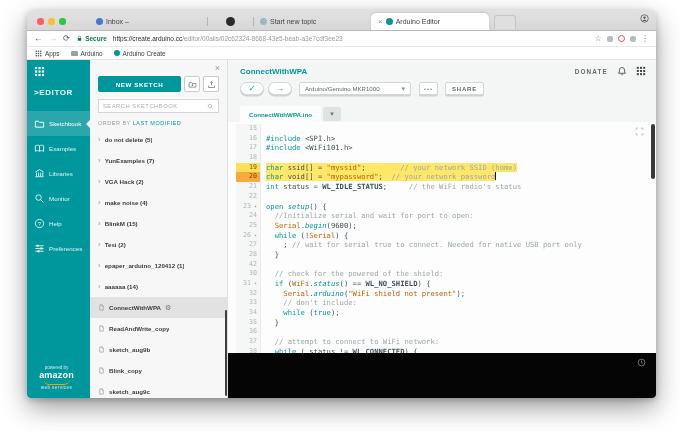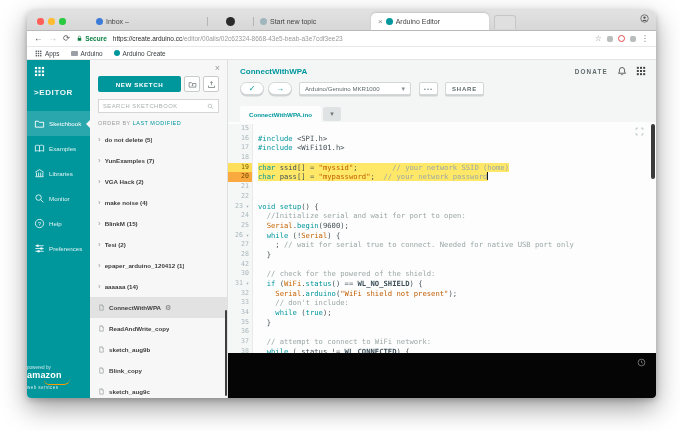--- a/index.html
+++ b/index.html
@@ -59,21 +59,21 @@
   
   .sidebar { width:63px; flex:none; background:#00979C; color:#fff; position:relative; }
   .side-grid { margin:6px 0 0 7px; color:#fff; }
   .logo { font-size:8px; font-weight:bold; letter-spacing:.6px; margin:7px 0 14px 7px; color:rgba(255,255,255,.92); }
   .nav-item { display:flex; align-items:center; gap:4px; padding:7px 2px 7px 7px;
               font-size:6.2px; color:rgba(255,255,255,.88); position:relative; }
   .nav-item.active { background:rgba(255,255,255,.16); color:#fff; }
   .nav-item.active::after { content:""; position:absolute; right:0; top:50%; margin-top:-4px;
                             border:4px solid transparent; border-right-color:#F7F7F7; }
   .nav-label { white-space:nowrap; }
-  .aws { position:absolute; left:0; right:4px; bottom:8px; text-align:left; line-height:1.15;margin-top:13px; }
+  .aws { position:absolute; left:0; right:4px; bottom:8px; text-align:center; line-height:1.15;margin-top:13px; }
   .aws-powered { font-size:4.6px; color:rgba(255,255,255,.8); }
   .aws-brand { font-size:9px; font-weight:bold; color:#fff; letter-spacing:.2px; }
   .aws-smile { width:26px; height:6px; margin:-2px auto 0; border-bottom:1.6px solid #F90;
                border-radius:0 0 12px 10px; }
   .aws-sub { font-size:4.6px; color:rgba(255,255,255,.8); letter-spacing:.4px; }
 
   
   .panel { width:138px; flex:none; background:#F7F7F7; border-right:1px solid #DFDFDF;
            position:relative; display:flex; flex-direction:column; }
   .panel-close { position:absolute; top:3px; right:7px; font-size:9px; color:#9B9B9B; }
@@ -122,30 +122,30 @@
               font-weight:bold; box-shadow:0 1.5px 0 #CFD3D3; margin-left:3px; }
 
   .tabbar { flex:none; height:20px; display:flex; align-items:flex-end; padding-left:12px; }
   .file-tab { height:16px; background:#FDFDFD; display:flex; align-items:center; padding:0 9px;
               font-size:6.2px; color:#00979C; font-weight:bold; border-radius:3px 3px 0 0; }
   .tab-caret { height:14px; width:18px; background:#DFE3E3; margin-left:2px; margin-bottom:1px;
                display:flex; align-items:center; justify-content:center; color:#6E7878; font-size:7px; border-radius:2px; }
 
   .code { flex:1; min-height:0; background:#FDFDFD; position:relative; overflow:hidden;
           font-family:"DejaVu Sans Mono", monospace; font-size:7.2px; line-height:9.7px; padding-top:2px; }
-  .code-line { display:flex; height:9.7px; }
+  .code-line { display:flex; height:9.7px;margin-left:8px; }
   .gutter { width:25px; flex:none; text-align:right; padding-right:3px; color:#A9B7BB;
             background:#F5F6F6; border-right:1px solid #EAEAEA; font-size:6.6px; }
   .gutter .fold { display:inline-block; width:5px; color:#9FAAAD; font-size:5px; margin-left:1px; }
   .gutter.g-yel { background:#FFDE5A; color:#7A6200; }
   .gutter.g-org { background:#F9A93D; color:#6E4A00; }
   .ct { white-space:pre; padding-left:5px; color:#434F54; }
   .hl-bg { background:#FFE868; }
   .tk-kw  { color:#00979C; }
-  .tk-fn  { color:#00979C; }
+  .tk-fn  { color:#00979C;font-style:italic; }
   .tk-obj { color:#C66300; }
   .tk-str { color:#C05C00; }
   .tk-num { color:#434F54; }
   .tk-cmt { color:#9AA8A6; }
   .tk-const { color:#3F515A; font-weight:bold; }
   .cursor { display:inline-block; width:1px; height:8px; background:#1B1B1B; vertical-align:-1px; }
   .expand { position:absolute; top:5px; right:12px; color:#AEB8B8; }
   .code-scroll { position:absolute; top:2px; right:1px; width:4px; height:55px; background:#3A3A3A; border-radius:2px; }
 
   .console { flex:none; height:45px; background:#050505; position:relative; }
@@ -523,32 +523,33 @@
             <div class="code-line">
               <span class="gutter">18</span>
               <span class="ct"></span>
             </div>
             <div class="code-line">
               <span class="gutter g-yel">19</span>
               <span class="ct"><span class="hl-bg"><span class="tk-kw">char</span><span class="tk-pln"> ssid[] = </span><span class="tk-str">"myssid"</span><span class="tk-pln">;        </span><span class="tk-cmt">// your network SSID (home)</span></span></span>
             </div>
             <div class="code-line">
               <span class="gutter g-org">20</span>
-              <span class="ct"><span class="hl-bg"><span class="tk-kw">char</span><span class="tk-pln"> pass[] = </span><span class="tk-str">"mypassword"</span><span class="tk-pln">;  </span><span class="tk-cmt">// your network password</span><span class="cursor"></span></span></span>
+              <span class="ct"><span class="hl-bg"><span class="tk-kw">char</span><span class="tk-pln"> void[] = </span><span class="tk-str">"mypassword"</span><span class="tk-pln">;  </span><span class="tk-cmt">// your network password</span><span class="cursor"></span></span></span>
             </div>
             <div class="code-line">
               <span class="gutter">21</span>
+              <span class="ct"><span class="tk-kw">int</span><span class="tk-pln"> status = </span><span class="tk-const">WL_IDLE_STATUS</span><span class="tk-pln">;     </span><span class="tk-cmt">// the WiFi radio's status</span></span>
             </div>
             <div class="code-line">
               <span class="gutter">22</span>
               <span class="ct"></span>
             </div>
             <div class="code-line">
               <span class="gutter">23<span class="fold">▾</span></span>
-              <span class="ct"><span class="tk-kw">void</span><span class="tk-fn"> setup</span><span class="tk-pln">() {</span></span>
+              <span class="ct"><span class="tk-kw">open</span><span class="tk-fn"> setup</span><span class="tk-pln">() {</span></span>
             </div>
             <div class="code-line">
               <span class="gutter">24</span>
               <span class="ct"><span class="tk-cmt">  //Initialize serial and wait for port to open:</span></span>
             </div>
             <div class="code-line">
               <span class="gutter">25</span>
               <span class="ct"><span class="tk-pln">  </span><span class="tk-obj">Serial</span><span class="tk-pln">.</span><span class="tk-fn">begin</span><span class="tk-pln">(</span><span class="tk-num">9600</span><span class="tk-pln">);</span></span>
             </div>
             <div class="code-line">

